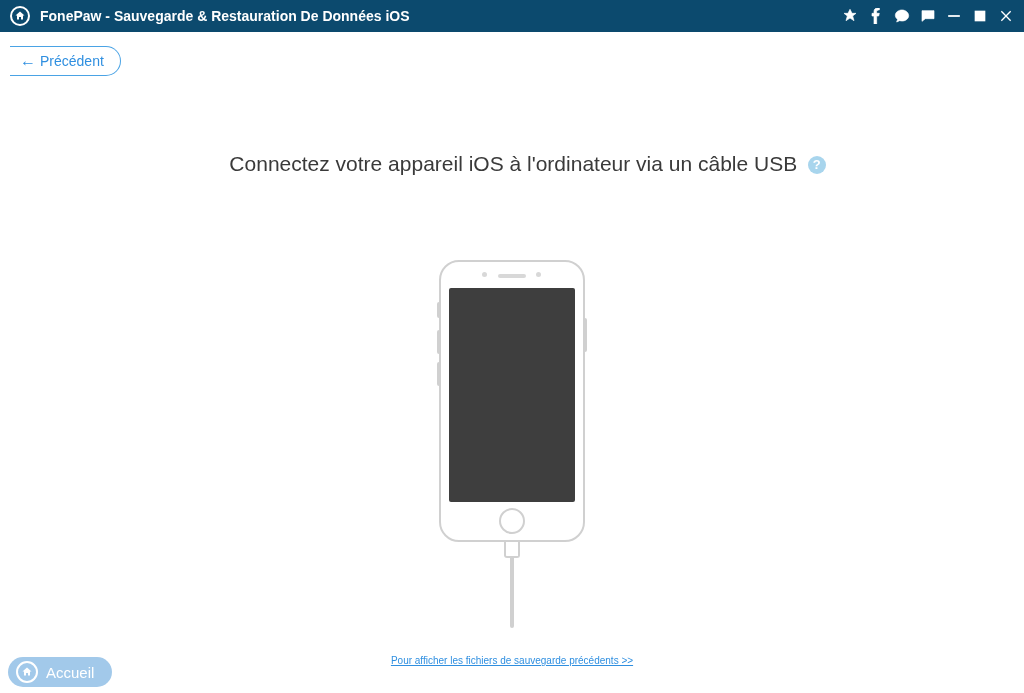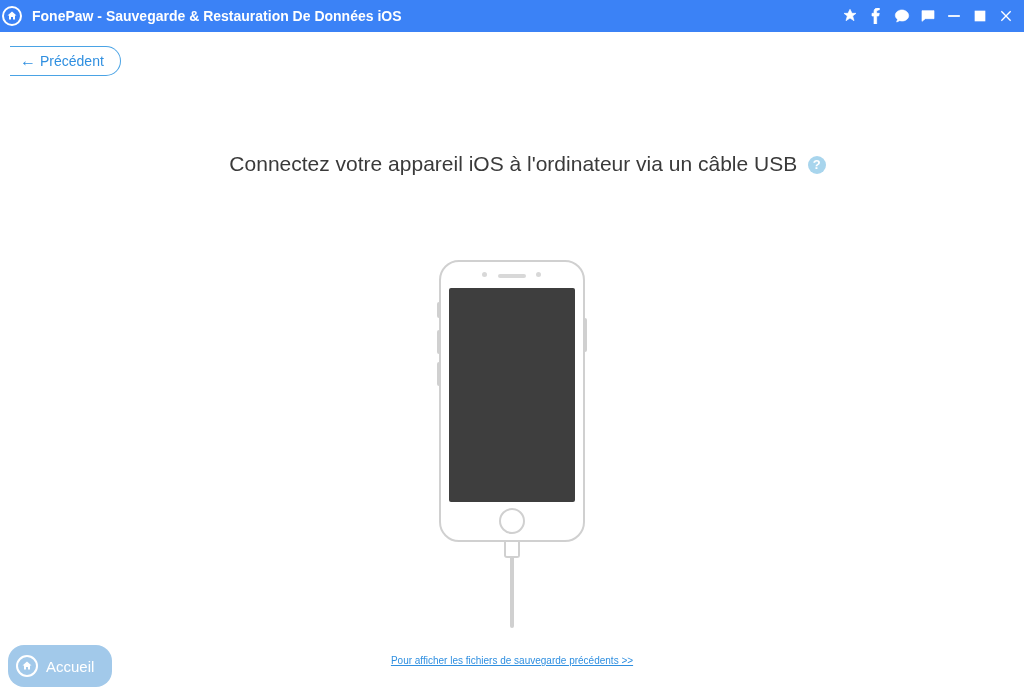--- a/index.html
+++ b/index.html
@@ -1,25 +1,25 @@
 <!DOCTYPE html>
 <html><head>
 <meta charset="utf-8">
 <style>
   * { margin: 0; padding: 0; box-sizing: border-box; }
   html, body { width: 1024px; height: 693px; font-family: "Segoe UI", Arial, sans-serif; background: #fff; overflow: hidden; }
 
   
   .titlebar {
     height: 32px;
-    background: #3b82f6;
+    background: #0c4a6e;
     display: flex;
     align-items: center;
     color: #fff;
-    padding: 0 6px 0 2px;
+    padding: 0 6px 0 10px;
     font-size: 14px;
     font-weight: 600;
   }
   .titlebar .app-icon {
     width: 20px; height: 20px;
     border: 2px solid #fff;
     border-radius: 50%;
     display: flex; align-items: center; justify-content: center;
     margin-right: 10px;
     flex: 0 0 auto;
@@ -161,21 +161,21 @@
     color: #2f8fe0;
     font-size: 10px;
     text-decoration: underline;
     cursor: pointer;
   }
 
   
   .home-pill {
     position: absolute;
     left: 8px; bottom: 6px;
-    height: 42px;
+    height: 30px;
     padding: 0 18px 0 8px;
     background: #a2c9ea;
     color: #fff;
     border-radius: 16px;
     display: flex; align-items: center;
     font-size: 15px;
     cursor: pointer;
   }
   .home-pill .home-icon {
     width: 22px; height: 22px;

